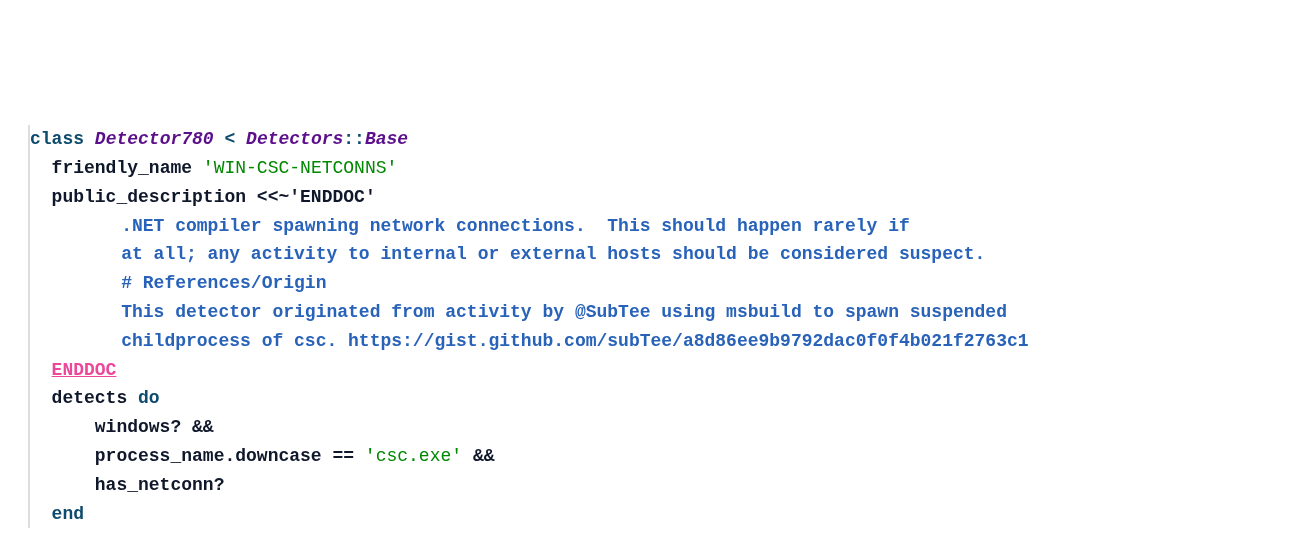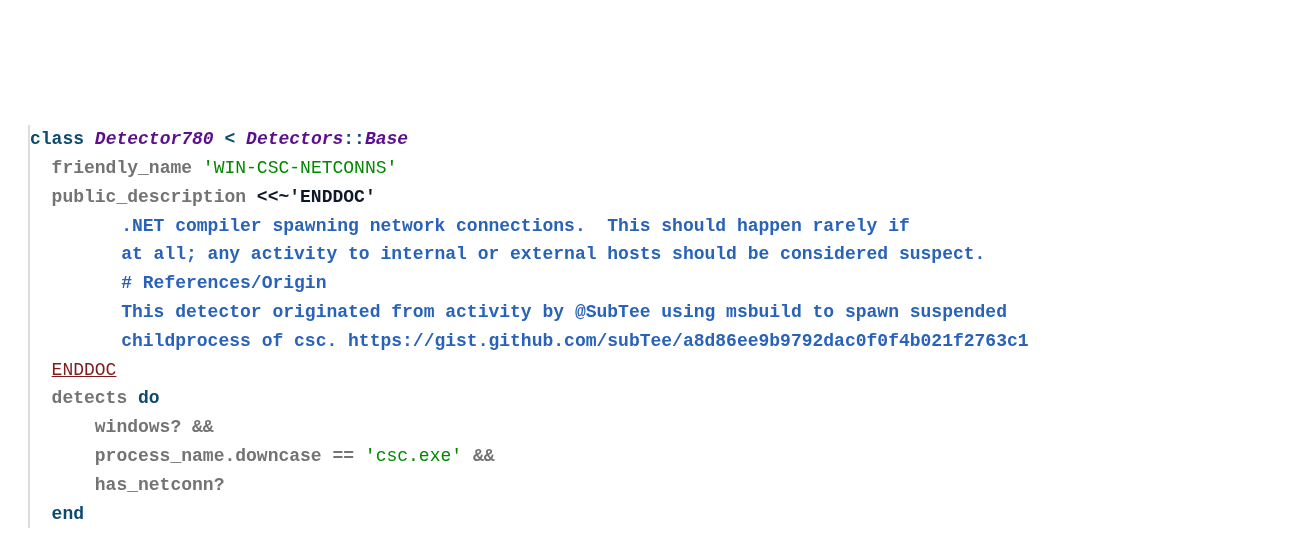--- a/index.html
+++ b/index.html
@@ -18,24 +18,24 @@
       padding-left: 0;
       margin-left: -2px;
     }
     .line {
       display: block;
     }
     .kw { color: #0c4a6e; font-weight: bold; }
     .cls { color: #5c0f8b; font-style: italic; font-weight: bold; }
     .mod { color: #5c0f8b; font-weight: bold; font-style: italic; text-align: right;}
     .str { color: #008800; font-weight: normal; }
-    .ident { color: #737373; font-weight: bold; }
+    .ident { color: #0f172a; font-weight: bold; }
     .heredoc-start { color: #0f172a; font-weight: bold; }
     .heredoc-body { color: #2862b9; font-weight: bold; padding-left: 48px; }
-    .heredoc-end { color: #7f1d1d; font-weight: normal; text-decoration: underline; }
+    .heredoc-end { color: #ec4899; font-weight: bold; text-decoration: underline; }
   </style>
 </head>
 <body>
 
 
 
 <div class="code-block"><span class="line"><span class="kw">class</span> <span class="cls">Detector780</span> <span class="kw">&lt;</span> <span class="mod">Detectors</span><span class="kw">::</span><span class="mod">Base</span></span><span class="line"><span class="ident">  </span><span class="ident">friendly_name</span><span> </span><span class="str">'WIN-CSC-NETCONNS'</span></span><span class="line"></span><span class="line"><span class="ident">  </span><span class="ident">public_description</span><span> </span><span class="heredoc-start">&lt;&lt;~'ENDDOC'</span></span><span class="line heredoc-body">    .NET compiler spawning network connections.  This should happen rarely if</span><span class="line heredoc-body">    at all; any activity to internal or external hosts should be considered suspect.</span><span class="line heredoc-body"></span><span class="line heredoc-body">    # References/Origin</span><span class="line heredoc-body">    This detector originated from activity by @SubTee using msbuild to spawn suspended</span><span class="line heredoc-body">    childprocess of csc. https://gist.github.com/subTee/a8d86ee9b9792dac0f0f4b021f2763c1</span><span class="line"><span>  </span><span class="heredoc-end">ENDDOC</span></span><span class="line"></span><span class="line"><span class="ident">  </span><span class="ident">detects</span><span> </span><span class="kw">do</span></span><span class="line"><span class="ident">      windows? &amp;&amp;</span></span><span class="line"><span class="ident">      process_name.downcase == </span><span class="str">'csc.exe'</span><span class="ident"> &amp;&amp;</span></span><span class="line"><span class="ident">      has_netconn?</span></span><span class="line"><span>  </span><span class="kw">end</span></span></div>
 
 
 

